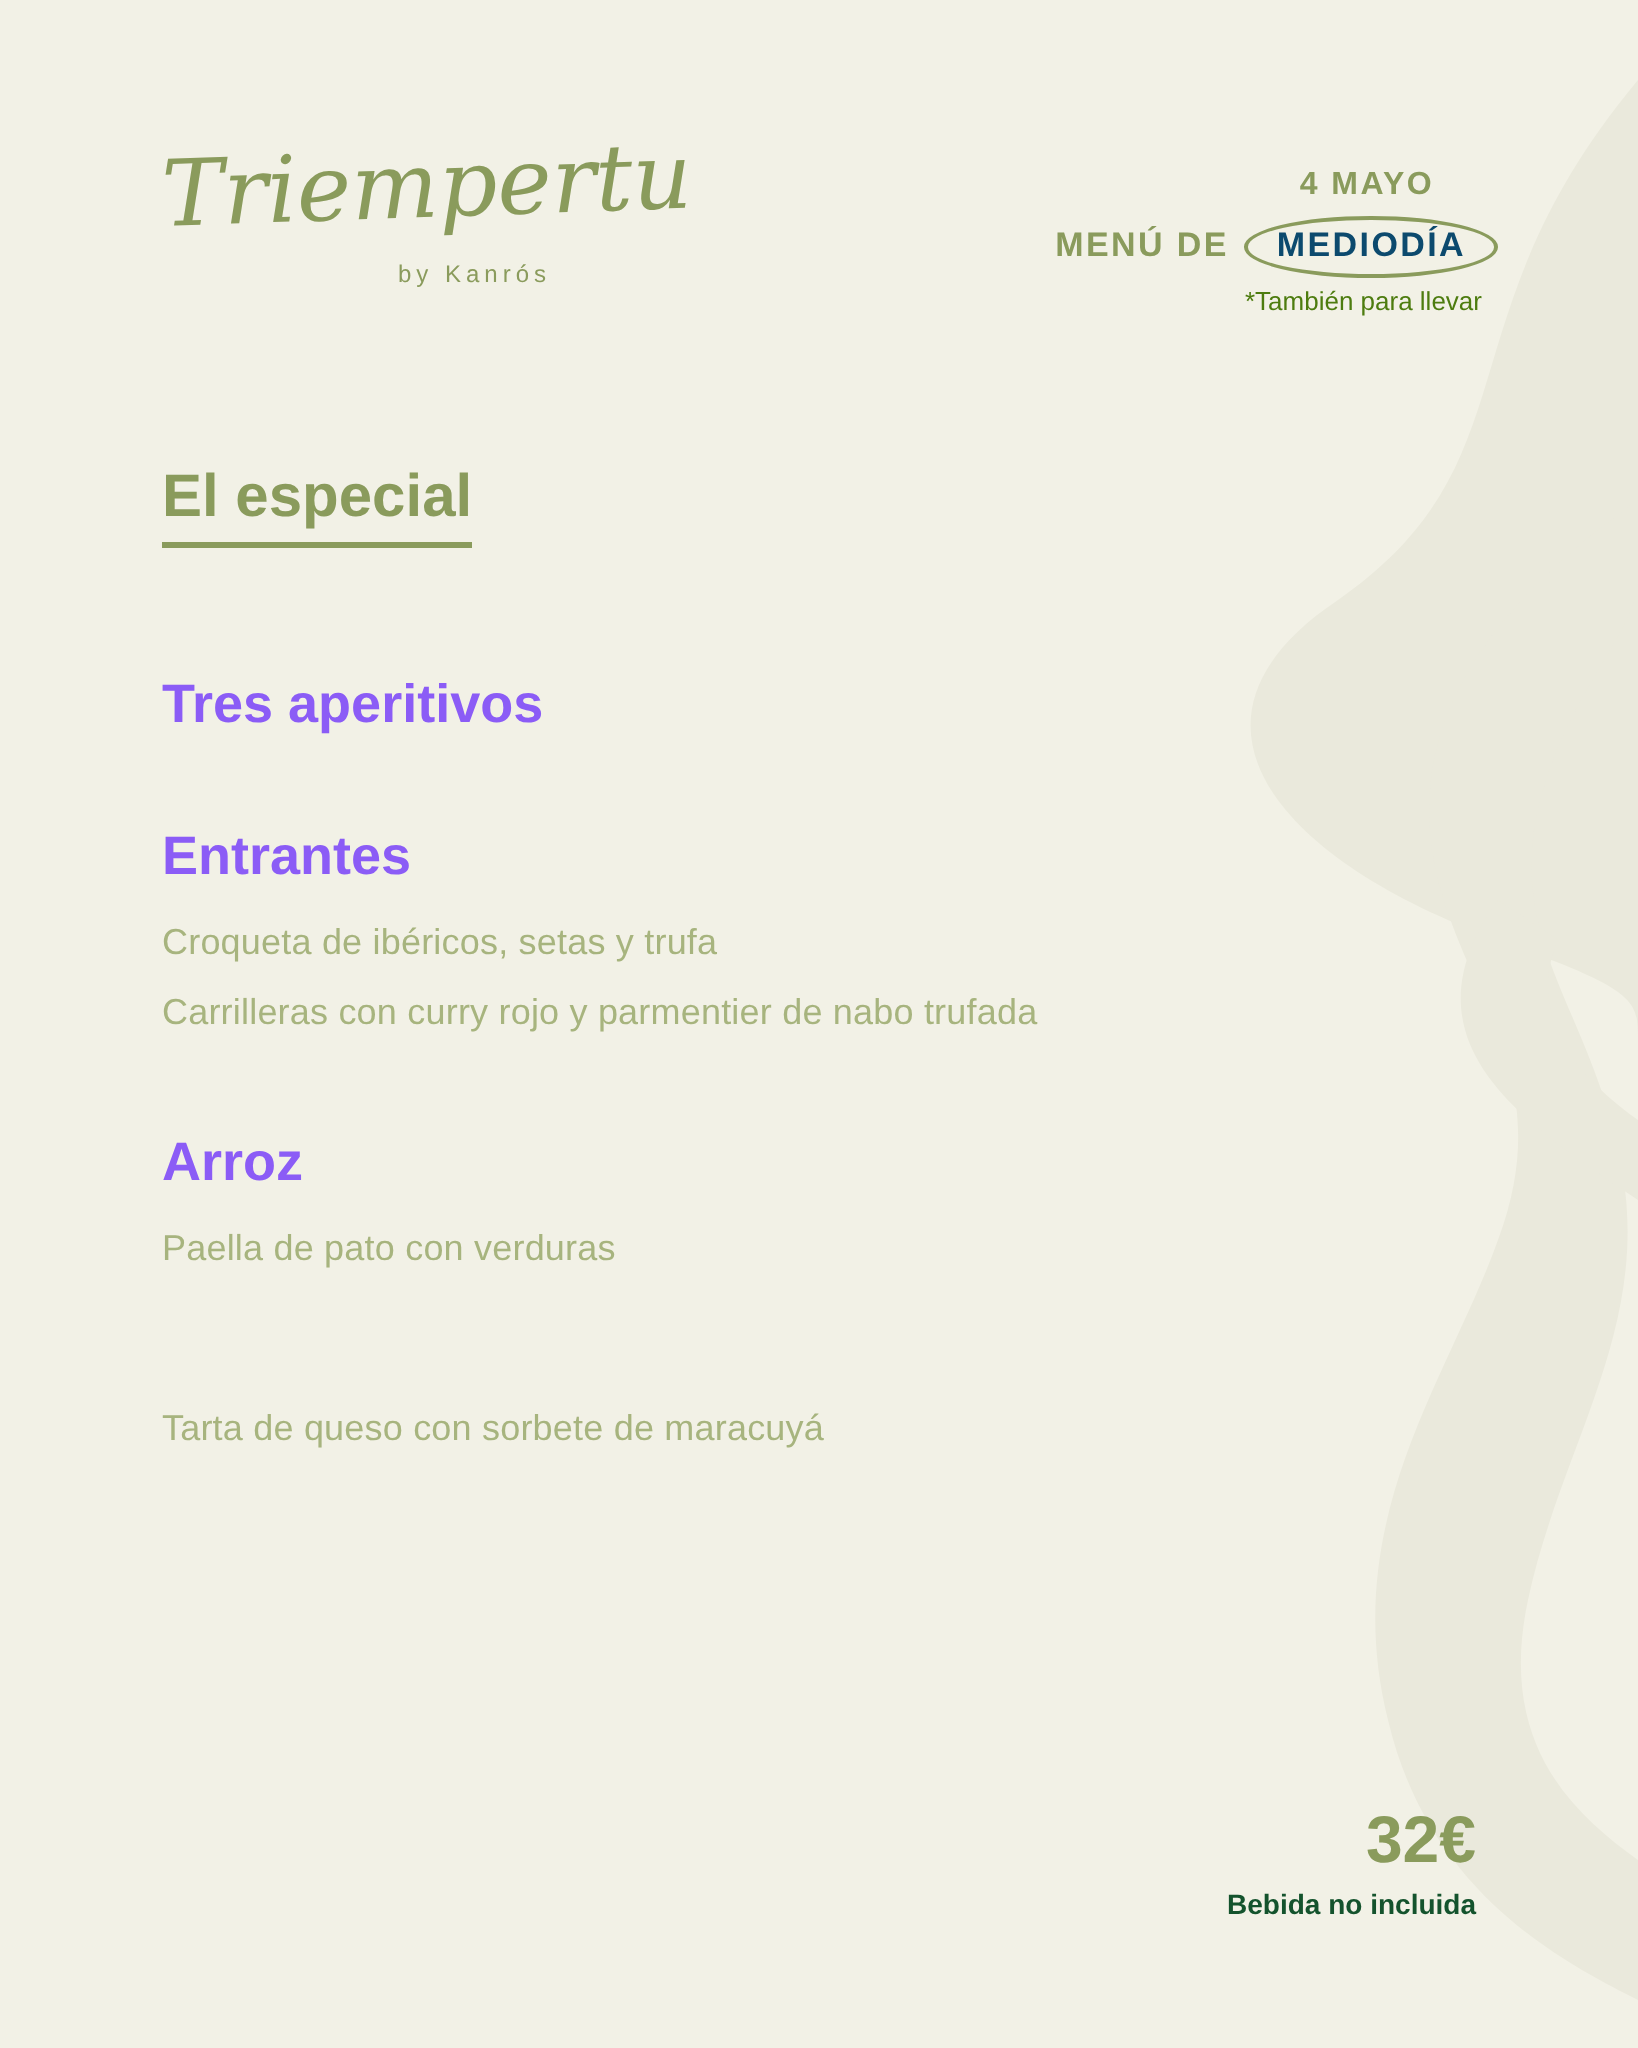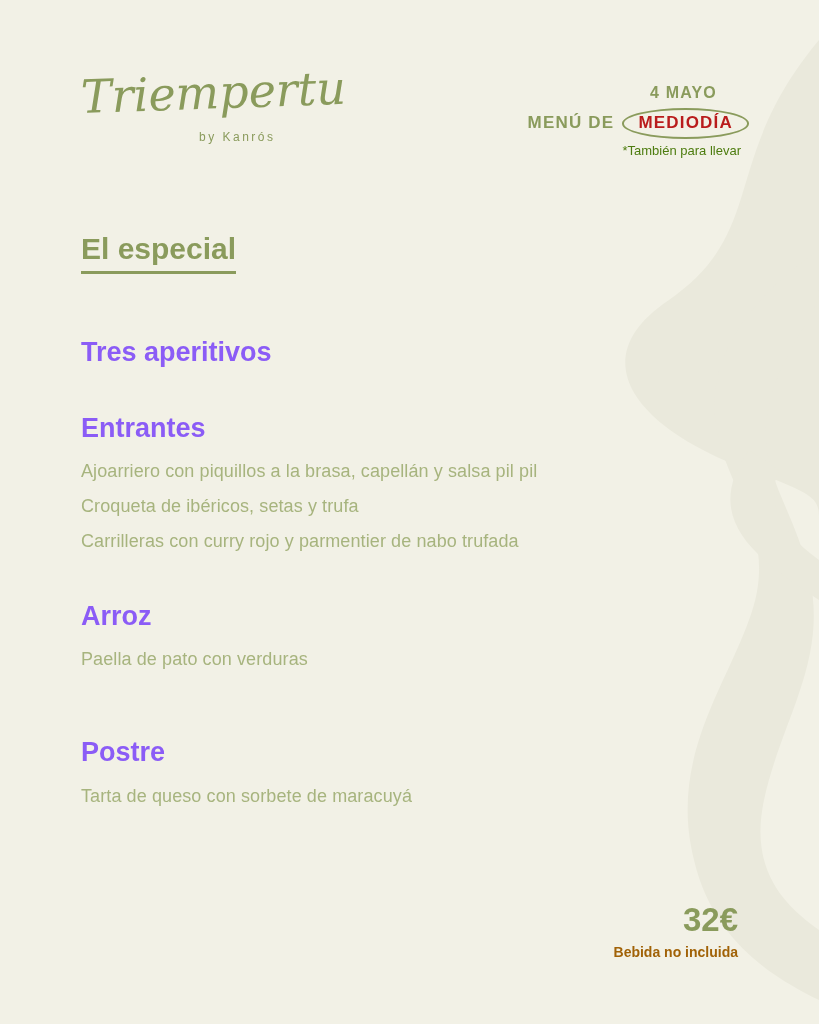--- a/index.html
+++ b/index.html
@@ -90,21 +90,21 @@
   .menu-line .menu-pre {
     font-size: 17px;
     font-weight: bold;
     letter-spacing: 1.2px;
     color: #8a9b5c;
   }
   .menu-line .menu-circled {
     font-size: 17px;
     font-weight: bold;
     letter-spacing: 1.2px;
-    color: #b91c1c;
+    color: #0c4a6e;
     padding: 4px 14px;
     border: 2px solid #8a9b5c;
     border-radius: 50%;
     line-height: 1.1;
   }
   .takeaway {
     font-size: 13px;
     font-weight: normal;
     color: #4d7c0f;
     margin: 4px 8px 0 0;
@@ -174,21 +174,21 @@
   .price {
     font-size: 33px;
     font-weight: bold;
     color: #8a9b5c;
     margin: 0;
     line-height: 1.1;
   }
   .price-note {
     font-size: 14px;
     font-weight: bold;
-    color: #a16207;
+    color: #14532d;
     margin: 6px 0 0 0;
   }
 </style>
 </head>
 <body>
 
 <svg class="bg-deco" viewBox="0 0 300 1024" preserveAspectRatio="none">
   <path d="M300 40 C 200 160, 250 230, 150 300 C 60 360, 120 430, 230 470 C 300 495, 300 500, 300 520 L 300 40 Z" fill="#eae9dc"></path>
   <path d="M300 250 C 230 300, 180 360, 200 440 C 215 500, 260 540, 230 620 C 205 690, 150 760, 175 860 C 195 945, 260 980, 300 1000 L 300 930 C 265 905, 230 870, 245 800 C 262 720, 310 660, 290 575 C 275 505, 235 470, 250 405 C 262 350, 300 315, 300 290 Z" fill="#eae9dc"></path>
   <path d="M230 450 C 180 520, 240 560, 300 600 L 300 560 C 265 535, 245 505, 260 470 Z" fill="#eae9dc"></path>
@@ -217,32 +217,30 @@
   <div class="content">
 
     <h1 class="title-special">El especial</h1>
 
     <div class="section section-aperitivos">
       <h2 class="section-title standalone">Tres aperitivos</h2>
     </div>
 
     <div class="section section-entrantes">
       <h2 class="section-title">Entrantes</h2>
-      <p class="dish">Ajoarriero con piquillos a la brasa, capellán y salsa pil pil</p>
       <p class="dish">Croqueta de ibéricos, setas y trufa</p>
       <p class="dish">Carrilleras con curry rojo y parmentier de nabo trufada</p>
     </div>
 
     <div class="section section-arroz">
       <h2 class="section-title">Arroz</h2>
       <p class="dish">Paella de pato con verduras</p>
     </div>
 
     <div class="section section-postre">
-      <h2 class="section-title">Postre</h2>
       <p class="dish">Tarta de queso con sorbete de maracuyá</p>
     </div>
 
   </div>
 
   <div class="price-block">
     <p class="price">32€</p>
     <p class="price-note">Bebida no incluida</p>
   </div>
 

